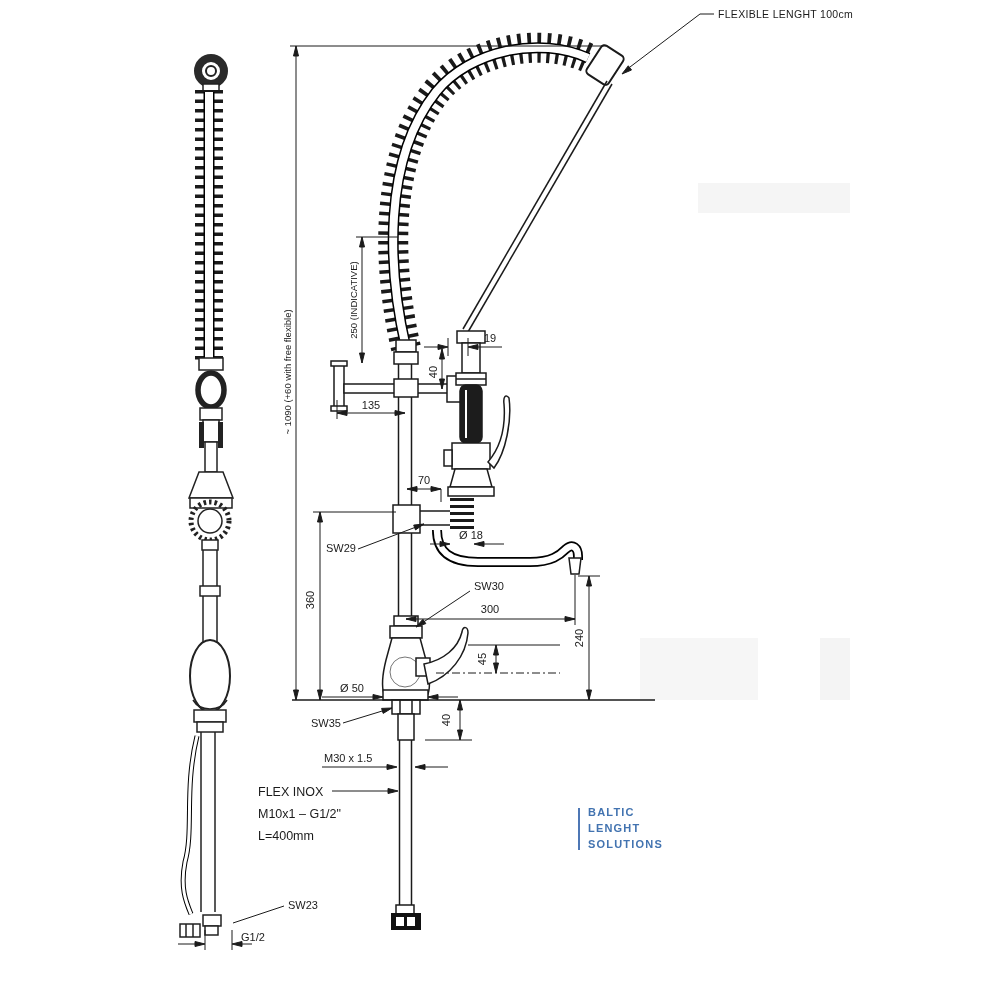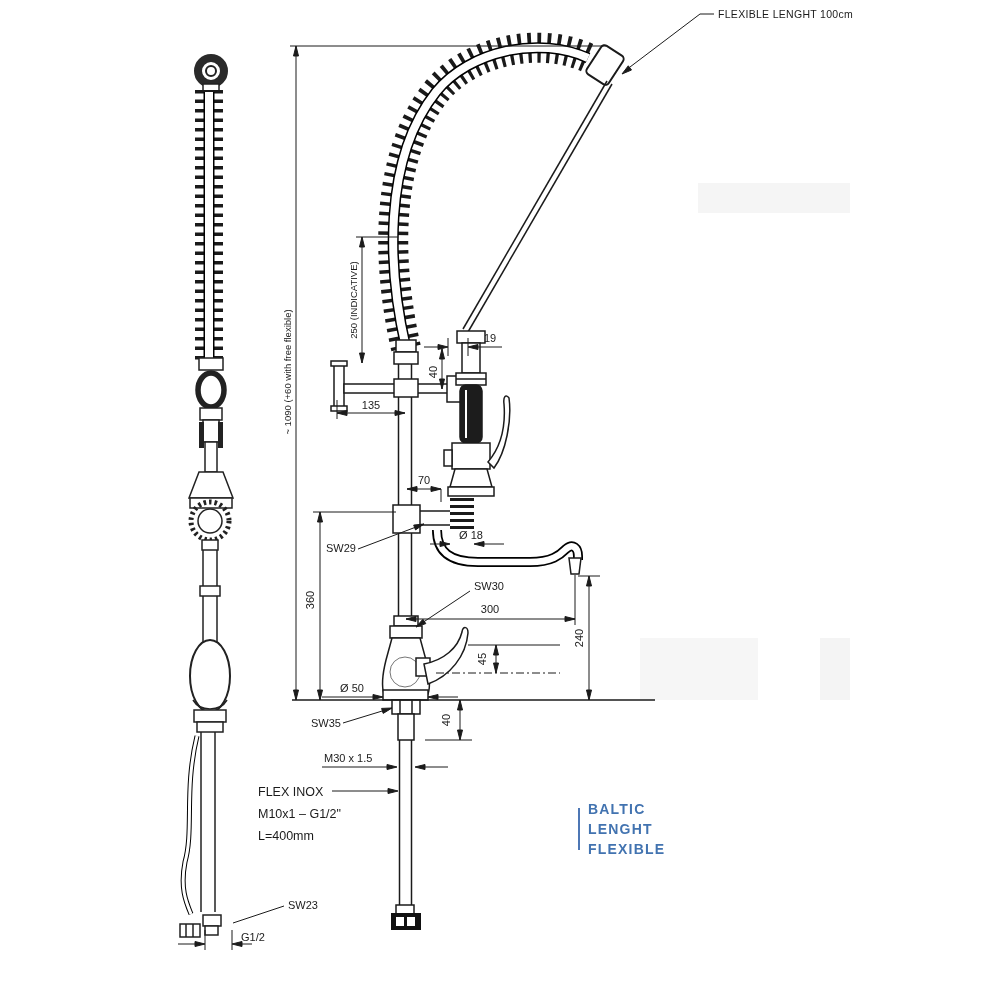--- a/index.html
+++ b/index.html
@@ -16,21 +16,21 @@
   .note{font-size:12.5px;}
   .toplabel{font-size:10.5px;letter-spacing:.3px;}
   .vsmall{font-size:9.5px;}
   
   .logo{position:absolute;left:578px;top:798px;display:flex;align-items:center;height:62px;}
   .logo .bhs{
     font-size:47px;font-weight:bold;font-style:italic;color:#2E5FA8;
     letter-spacing:-1px;line-height:1;padding-right:10px;
   }
   .logo .sep{width:2px;height:42px;background:#2E5FA8;opacity:.85;}
-  .logo .tag{padding-left:8px;color:#4273B0;font-size:14px;font-weight:bold;
+  .logo .tag{padding-left:8px;color:#4273B0;font-size:11px;font-weight:bold;
     letter-spacing:1.2px;line-height:1.45;}
 </style>
 </head>
 <body>
 
 <div class="canvas">
 <svg width="1000" height="1000" viewBox="0 0 1000 1000">
 
   <g>
     <rect x="698" y="183" width="152" height="30" fill="#ececec" opacity="0.55"></rect>
@@ -277,16 +277,16 @@
     <text class="callout" x="241" y="941">G1/2</text>
   </g>
 </svg>
 
   
   <div class="logo">
     <div class="sep"></div>
     <div class="tag">
       <div>BALTIC</div>
       <div>LENGHT</div>
-      <div>FLEXIBLE</div>
+      <div>SOLUTIONS</div>
     </div>
   </div>
 </div>
 
 </body></html>

